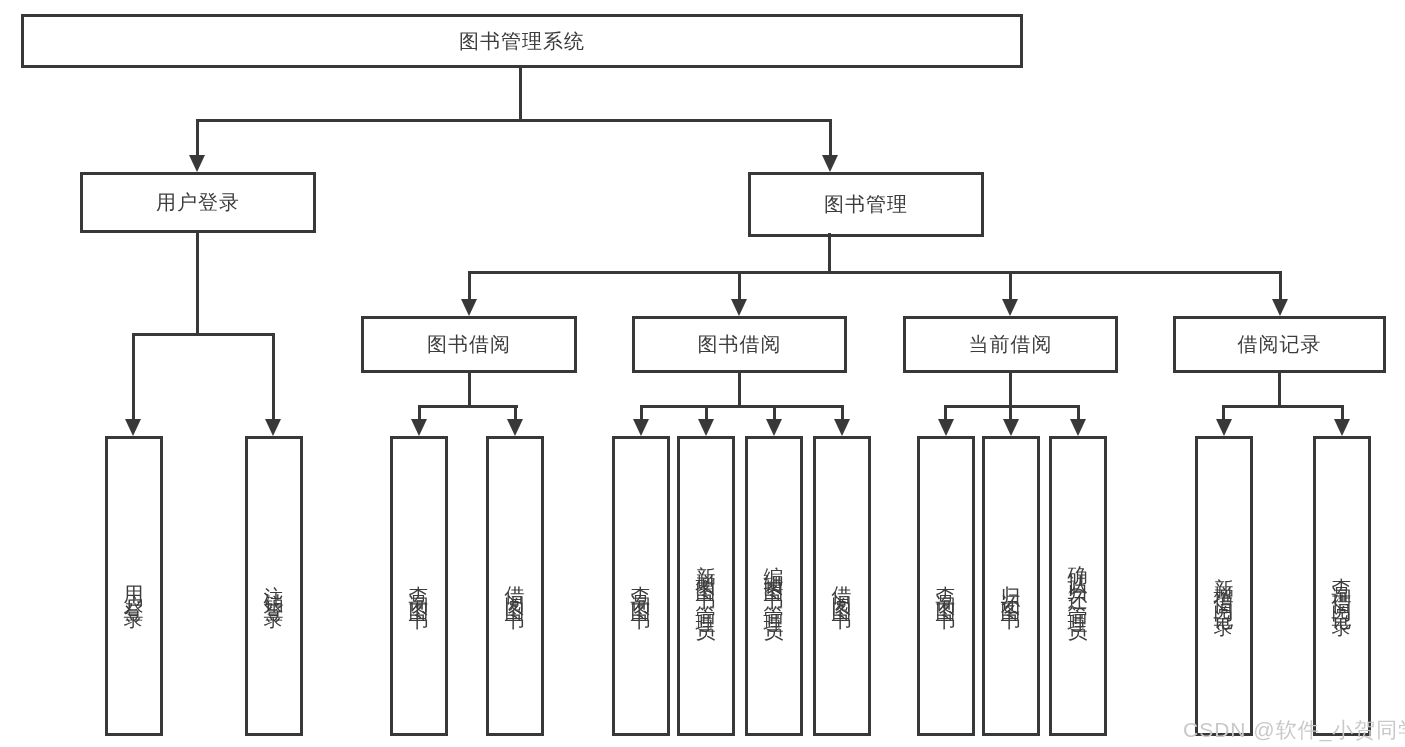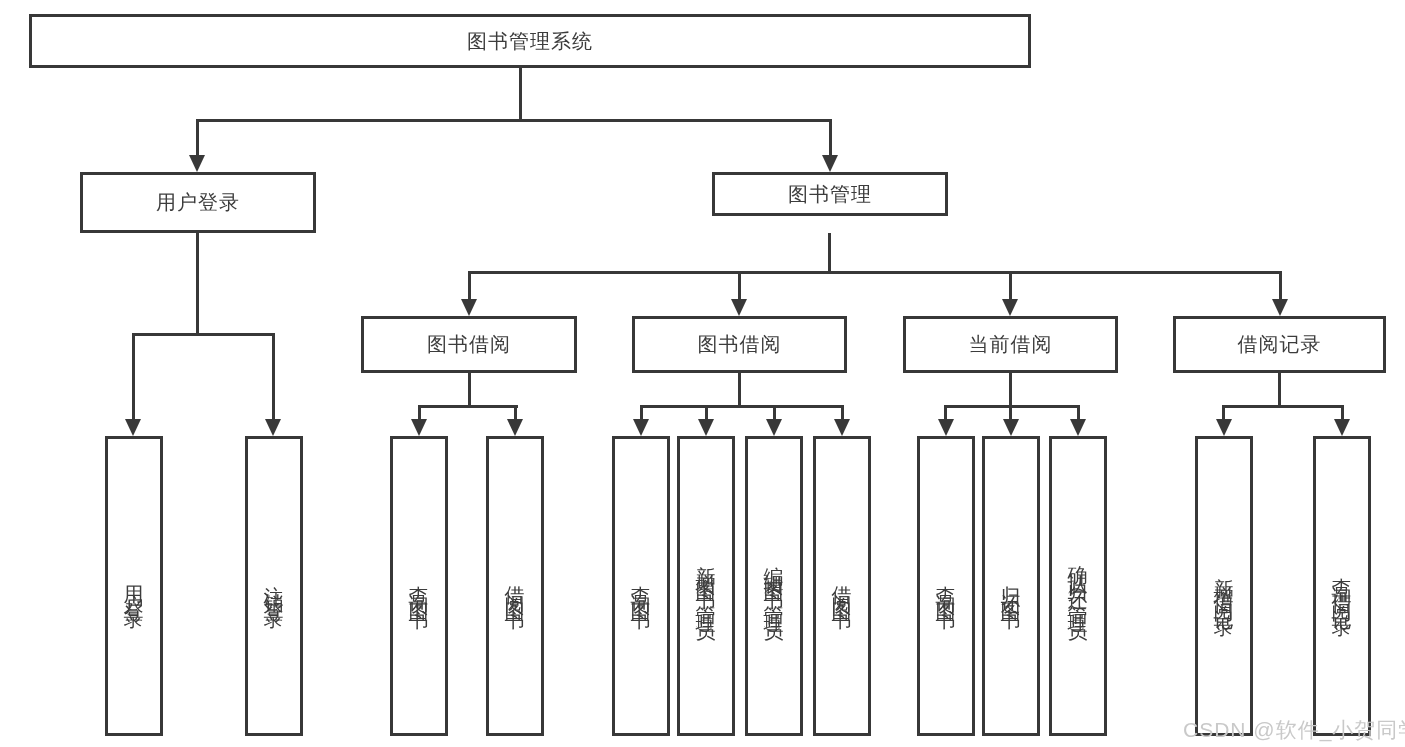--- a/index.html
+++ b/index.html
@@ -50,35 +50,35 @@
     font-size:21px;
     letter-spacing:1px;
     white-space:nowrap;
   }
 </style>
 </head>
 <body>
 
 <div id="canvas">
 
-  <div class="node" style="left:21px;top:14px;width:1002px;height:54px;margin-left:8px;">
+  <div class="node" style="left:21px;top:14px;width:1002px;height:54px;">
     <span>图书管理系统</span>
   </div>
 
   <div class="vline" style="left:519px;top:67px;width:3px;height:54px;"></div>
   <div class="hline" style="left:196px;top:119px;width:636px;height:3px;"></div>
   <div class="vline" style="left:196px;top:121px;width:3px;height:36px;"></div>
   <div class="arrow" style="left:189px;top:155px;"></div>
   <div class="vline" style="left:829px;top:121px;width:3px;height:36px;"></div>
   <div class="arrow" style="left:822px;top:155px;"></div>
 
   <div class="node" style="left:80px;top:172px;width:236px;height:61px;">
     <span>用户登录</span>
   </div>
-  <div class="node" style="left:712px;top:172px;width:236px;height:44px;">
+  <div class="node" style="left:748px;top:172px;width:236px;height:65px;">
     <span>图书管理</span>
   </div>
 
   <div class="vline" style="left:196px;top:233px;width:3px;height:102px;"></div>
   <div class="hline" style="left:132px;top:333px;width:143px;height:3px;"></div>
   <div class="vline" style="left:132px;top:336px;width:3px;height:83px;"></div>
   <div class="arrow" style="left:125px;top:419px;"></div>
   <div class="vline" style="left:272px;top:336px;width:3px;height:83px;"></div>
   <div class="arrow" style="left:265px;top:419px;"></div>
 

